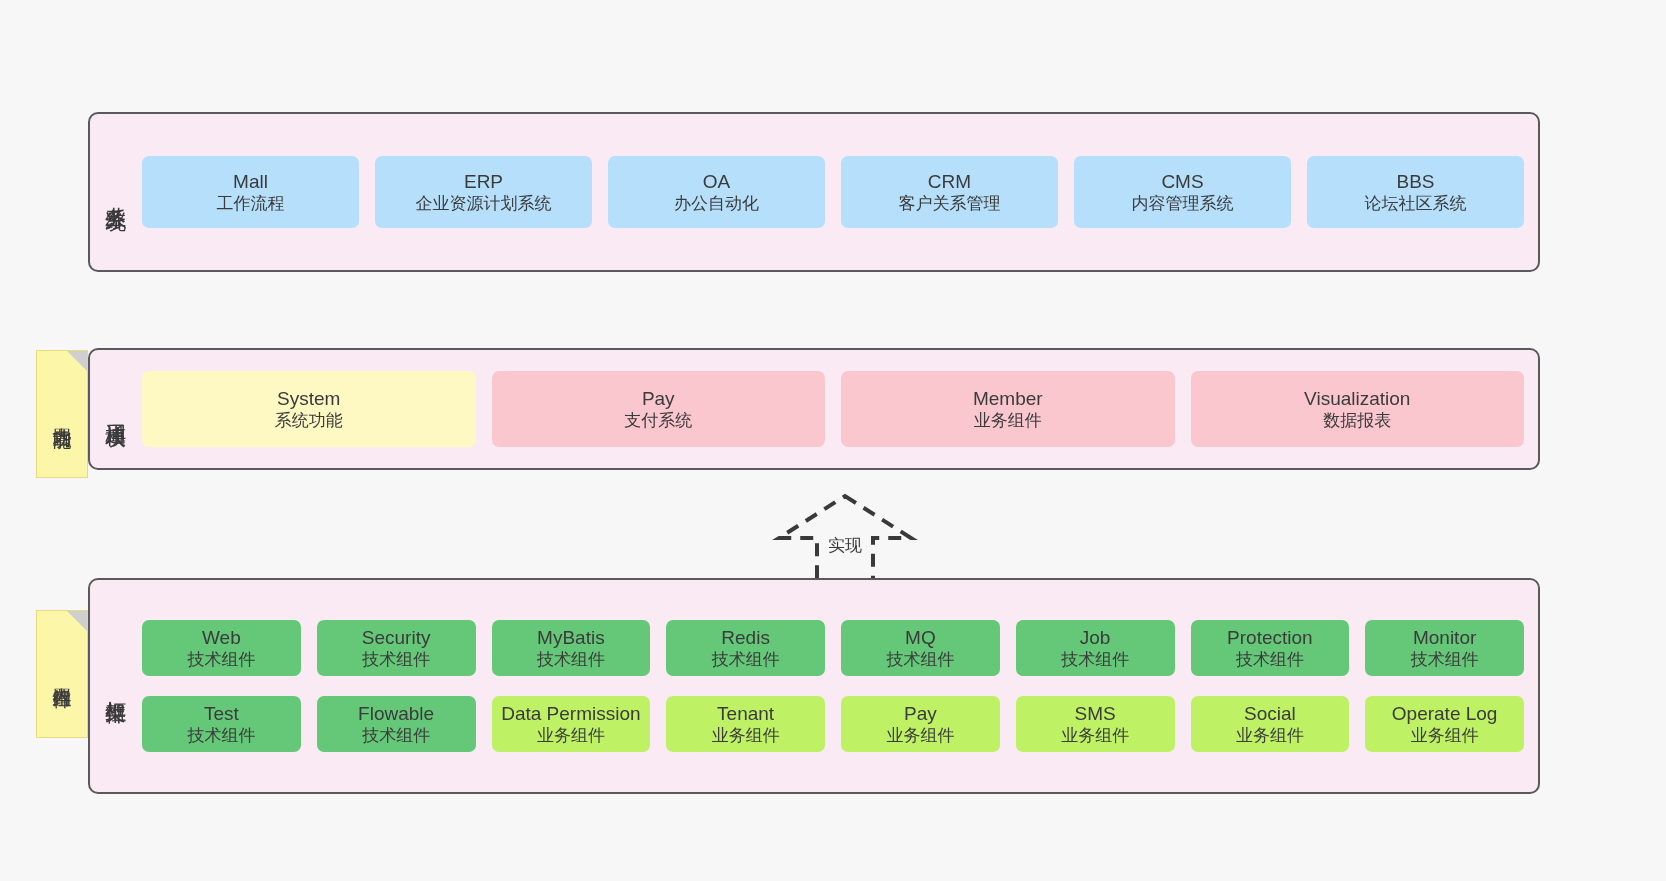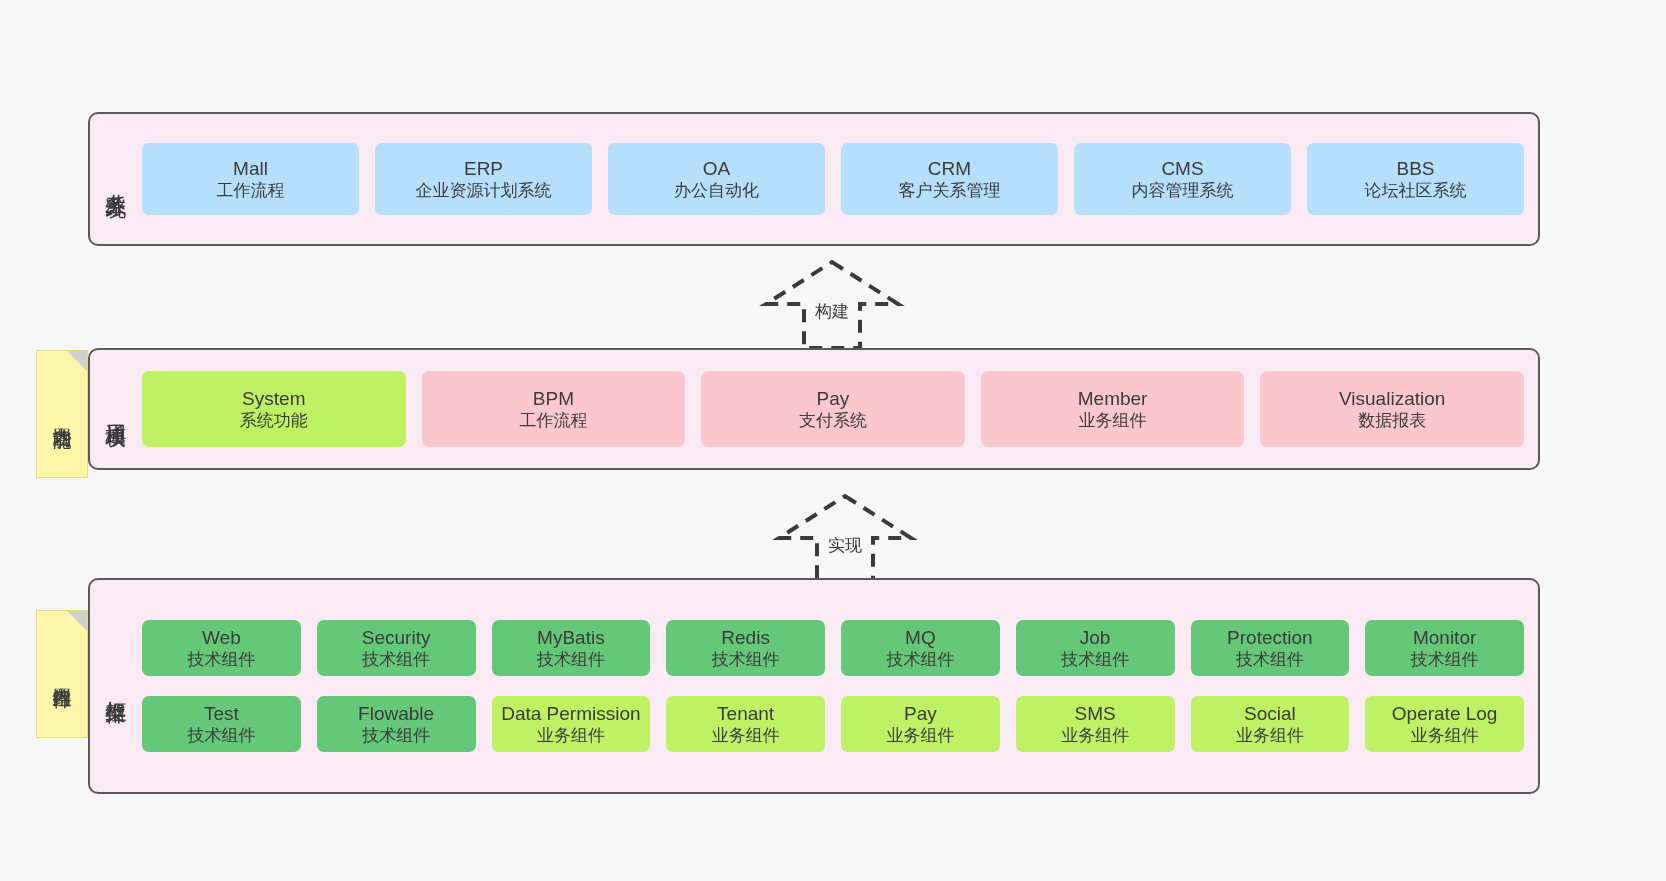--- a/index.html
+++ b/index.html
@@ -79,31 +79,31 @@
     font-size: 19px;
     color: #3b3b3b;
   }
   .card .t2 {
     font-size: 17px;
     color: #3b3b3b;
   }
 
   
   .c-blue        { background: #b5dffb; }
-  .c-red-strong  { background: #bef264; }
+  .c-red-strong  { background: #fef9c3; }
   .c-red-light   { background: #fbc7cf; }
   .c-green-strong{ background: #64c878; }
   .c-green-light { background: #bef264; }
 
   
   #layer-business {
     left: 88px;
     top: 112px;
     width: 1452px;
-    height: 134px;
+    height: 160px;
   }
   #layer-business .card { height: 72px; }
 
   
   #layer-modules {
     left: 88px;
     top: 348px;
     width: 1452px;
     height: 122px;
   }
@@ -220,44 +220,34 @@
 
         <div class="card c-blue">
           <div class="t1">BBS</div>
           <div class="t2">论坛社区系统</div>
         </div>
 
       </div>
     </div>
   </div>
 
-  <div class="uml-arrow" id="arrow-build">
-    <svg viewBox="0 0 150 92" width="150" height="92" aria-hidden="true">
-      <path d="M 75 4 L 141 46 L 103 46 L 103 90 L 47 90 L 47 46 L 9 46 Z" fill="none" stroke="#3a3a3a" stroke-width="4" stroke-dasharray="13 9" stroke-linejoin="miter"></path>
-    </svg>
-    <span class="arrow-label">构建</span>
-  </div>
 
   <div class="sticky-tag" id="tag-builtin-function">内置功能</div>
 
   <div class="layer" id="layer-modules">
     <div class="layer-label">通用模块</div>
     <div class="layer-body">
       <div class="card-row">
 
         <div class="card c-red-strong">
           <div class="t1">System</div>
           <div class="t2">系统功能</div>
         </div>
 
 
-        <div class="card c-red-light">
-          <div class="t1">BPM</div>
-          <div class="t2">工作流程</div>
-        </div>
 
         <div class="card c-red-light">
           <div class="t1">Pay</div>
           <div class="t2">支付系统</div>
         </div>
 
         <div class="card c-red-light">
           <div class="t1">Member</div>
           <div class="t2">业务组件</div>
         </div>

